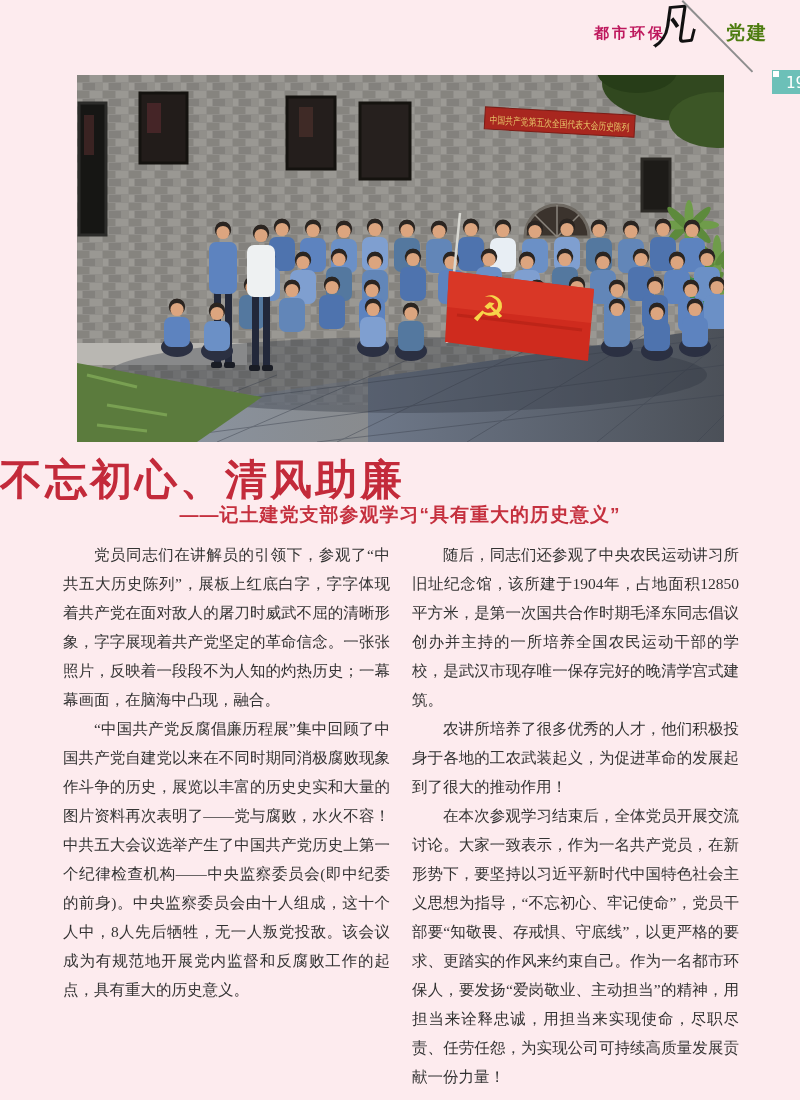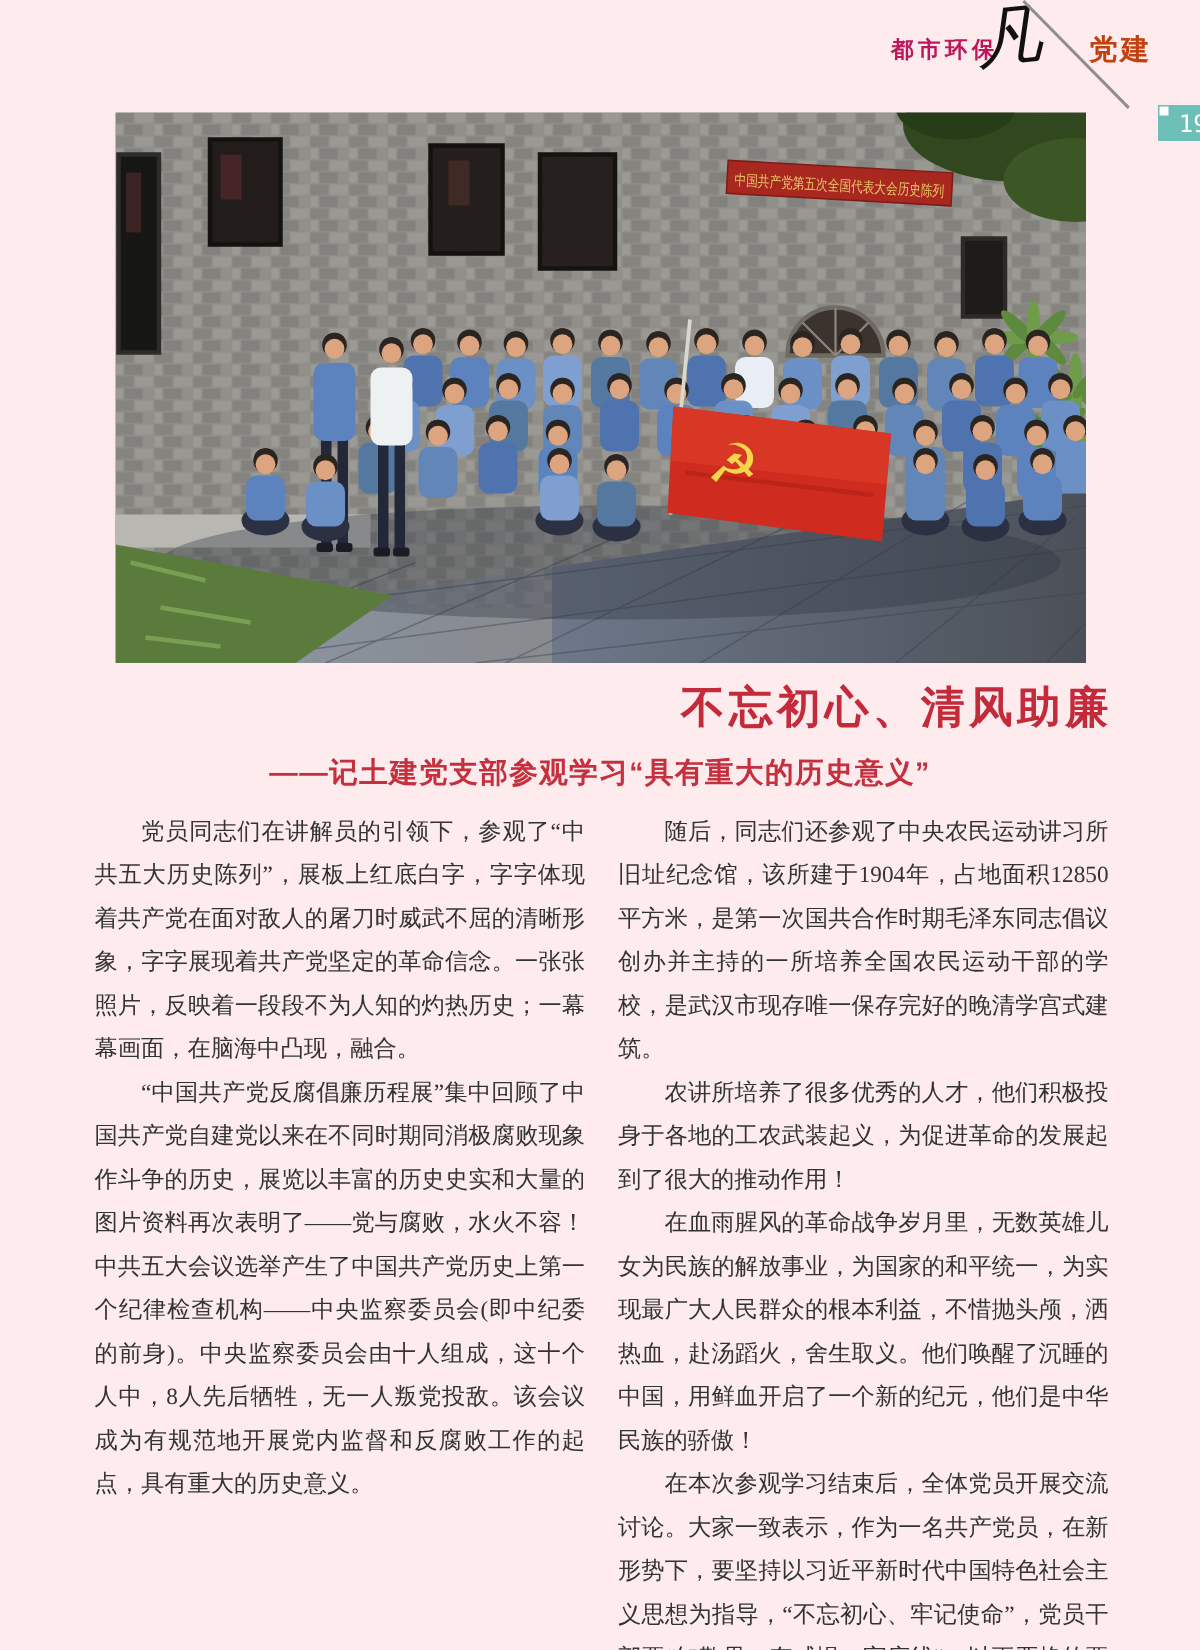--- a/index.html
+++ b/index.html
@@ -17,41 +17,41 @@
     position:absolute;left:650px;top:4px;
     font-size:44px;color:#111;font-family:"DejaVu Serif", serif;
     transform:rotate(-6deg);font-style:italic;line-height:1;
   }
   .header-line{
     position:absolute;left:683px;top:0;width:100px;height:1.5px;
     background:#8e8e8e;transform-origin:0 0;transform:rotate(45.4deg);
   }
   .section-label{
     position:absolute;left:726px;top:20px;
-    font-size:19px;font-weight:bold;color:#c2410c;letter-spacing:2px;
+    font-size:19px;font-weight:bold;color:#4d7c0f;letter-spacing:2px;
   }
   .page-badge{
     position:absolute;left:753px;top:70px;width:47px;height:24px;
     background:#6cc0b8;color:#fff;
     display:flex;align-items:center;justify-content:center;
     font-size:16px;font-family:"DejaVu Sans Mono", monospace;margin-left:19px;
   }
   .page-badge::before{
     content:"";position:absolute;left:1px;top:1px;width:6px;height:6px;background:#fff;
   }
   
   .photo{
     position:absolute;left:77px;top:75px;width:647px;height:367px;
     background:#8f8d89;overflow:hidden;
   }
   .photo svg{display:block;}
   
   .title{
-    position:absolute;left:0;top:452px;width:742px;text-align:right;
-    color:#c32a3a;font-size:29px;font-weight:bold;letter-spacing:3px;
+    position:absolute;left:0;top:452px;width:742px;text-align:left;
+    color:#c32a3a;font-size:42px;font-weight:bold;letter-spacing:3px;
     font-family:"Liberation Serif", serif;
   }
   .subtitle{
     position:absolute;left:0;top:502px;width:800px;text-align:center;
     color:#c5303e;font-size:19px;font-weight:bold;letter-spacing:1px;
     font-family:"Liberation Sans", sans-serif;
   }
   
   .columns{
     position:absolute;left:63px;top:540px;width:676px;
@@ -479,17 +479,16 @@
 <div class="subtitle">——记土建党支部参观学习“具有重大的历史意义”</div>
 
 <div class="columns">
   <div class="col">
     <p>党员同志们在讲解员的引领下，参观了“中共五大历史陈列”，展板上红底白字，字字体现着共产党在面对敌人的屠刀时威武不屈的清晰形象，字字展现着共产党坚定的革命信念。一张张照片，反映着一段段不为人知的灼热历史；一幕幕画面，在脑海中凸现，融合。</p>
     <p>“中国共产党反腐倡廉历程展”集中回顾了中国共产党自建党以来在不同时期同消极腐败现象作斗争的历史，展览以丰富的历史史实和大量的图片资料再次表明了——党与腐败，水火不容！中共五大会议选举产生了中国共产党历史上第一个纪律检查机构——中央监察委员会(即中纪委的前身)。中央监察委员会由十人组成，这十个人中，8人先后牺牲，无一人叛党投敌。该会议成为有规范地开展党内监督和反腐败工作的起点，具有重大的历史意义。</p>
   </div>
   <div class="col">
     <p>随后，同志们还参观了中央农民运动讲习所旧址纪念馆，该所建于1904年，占地面积12850平方米，是第一次国共合作时期毛泽东同志倡议创办并主持的一所培养全国农民运动干部的学校，是武汉市现存唯一保存完好的晚清学宫式建筑。</p>
     <p>农讲所培养了很多优秀的人才，他们积极投身于各地的工农武装起义，为促进革命的发展起到了很大的推动作用！</p>
-    <p>在血雨腥风的革命战争岁月里，无数英雄儿女为民族的解放事业，为国家的和平统一，为实现最广大人民群众的根本利益，不惜抛头颅，洒热血，赴汤蹈火，舍生取义。他们唤醒了沉睡的中国，用鲜血开启了一个新的纪元，他们是中华民族的骄傲！</p>
     <p>在本次参观学习结束后，全体党员开展交流讨论。大家一致表示，作为一名共产党员，在新形势下，要坚持以习近平新时代中国特色社会主义思想为指导，“不忘初心、牢记使命”，党员干部要“知敬畏、存戒惧、守底线”，以更严格的要求、更踏实的作风来约束自己。作为一名都市环保人，要发扬“爱岗敬业、主动担当”的精神，用担当来诠释忠诚，用担当来实现使命，尽职尽责、任劳任怨，为实现公司可持续高质量发展贡献一份力量！</p>
 
   </div>
 </div>
 
 </body></html>

